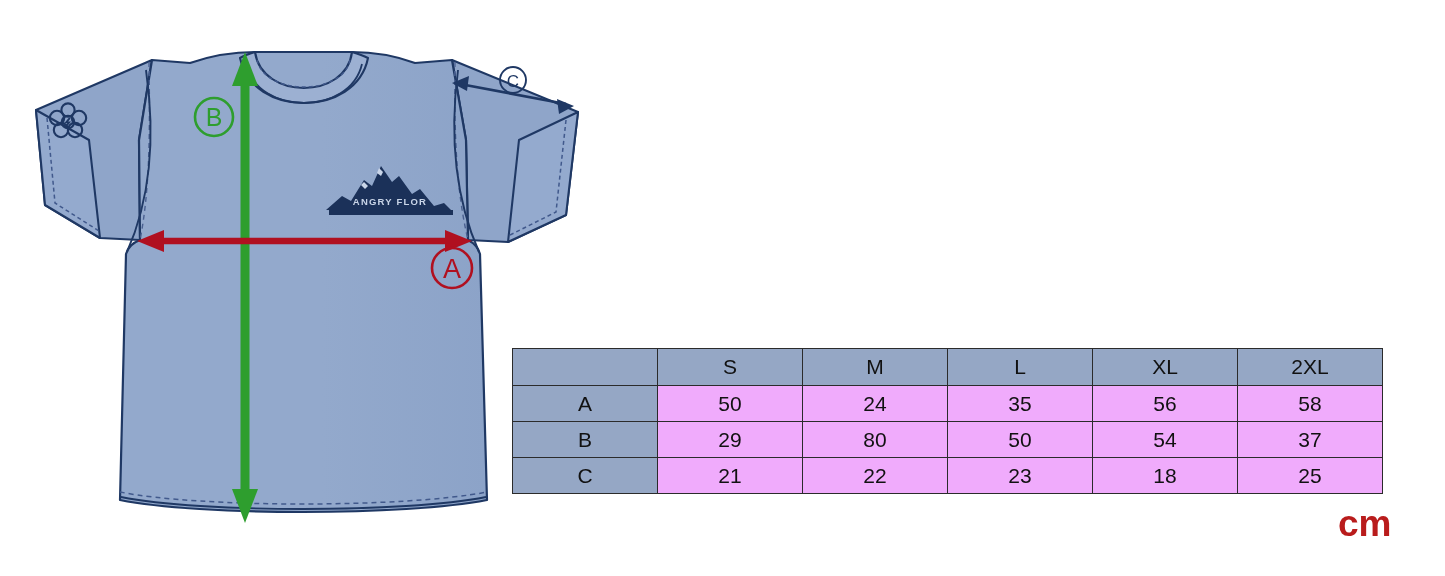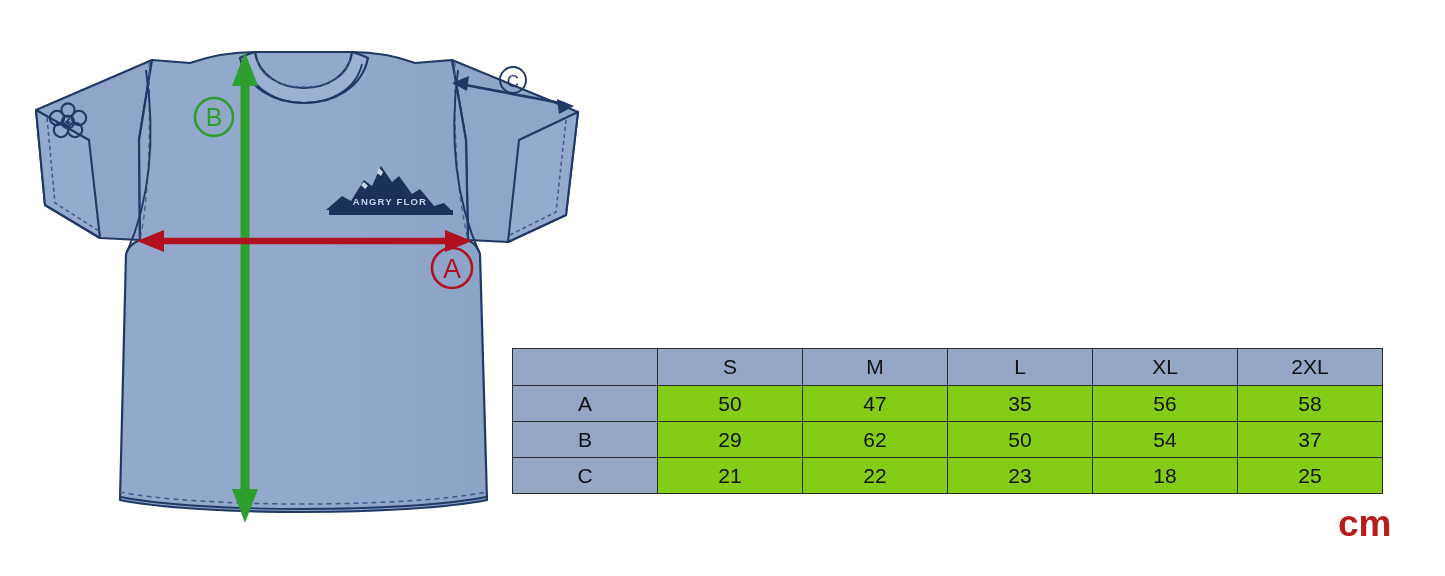--- a/index.html
+++ b/index.html
@@ -58,21 +58,21 @@
   table.size-table thead th {
     height: 36px;
     background: #95a7c5;
     font-weight: 400;
   }
   table.size-table thead th.corner-cell {
     background: #95a7c5;
   }
   table.size-table tbody td {
     height: 35px;
-    background: #84cc16;
+    background: #f0abfc;
   }
   table.size-table tbody td.row-label {
     background: #95a7c5;
   }
   col.label-col { width: 145px; }
   col.size-col  { width: 145px; }
 
   
   #unit-label {
     position: absolute;
@@ -236,29 +236,29 @@
           <th>M</th>
           <th>L</th>
           <th>XL</th>
           <th>2XL</th>
         </tr>
       </thead>
       <tbody>
         <tr>
           <td class="row-label">A</td>
           <td>50</td>
-          <td>47</td>
+          <td>24</td>
           <td>35</td>
           <td>56</td>
           <td>58</td>
         </tr>
         <tr>
           <td class="row-label">B</td>
           <td>29</td>
-          <td>62</td>
+          <td>80</td>
           <td>50</td>
           <td>54</td>
           <td>37</td>
         </tr>
         <tr>
           <td class="row-label">C</td>
           <td>21</td>
           <td>22</td>
           <td>23</td>
           <td>18</td>

